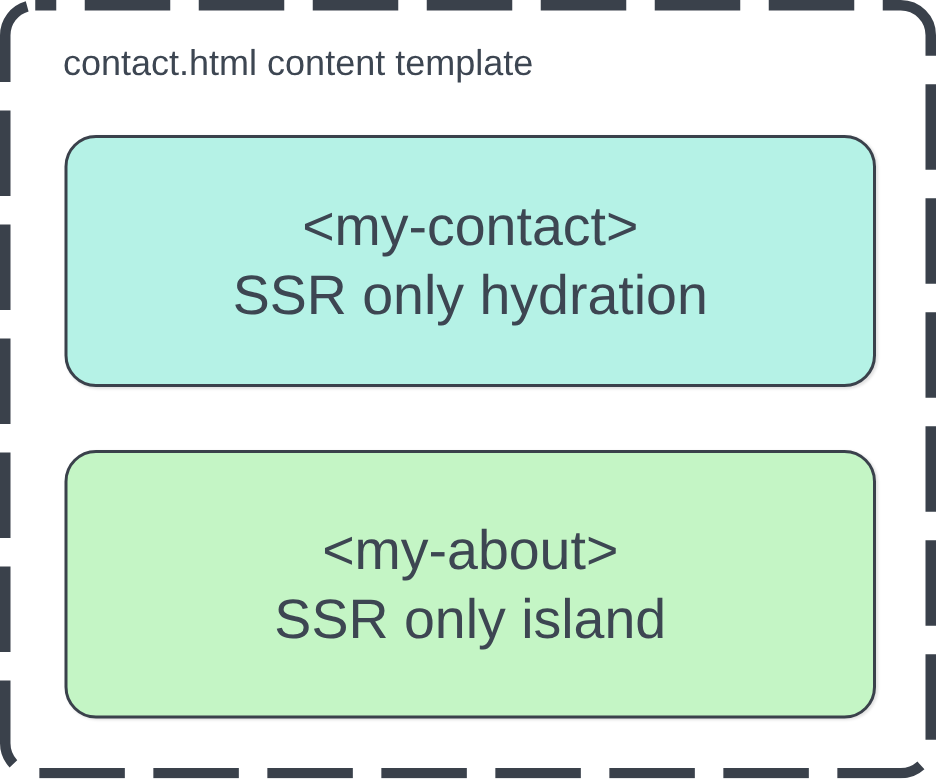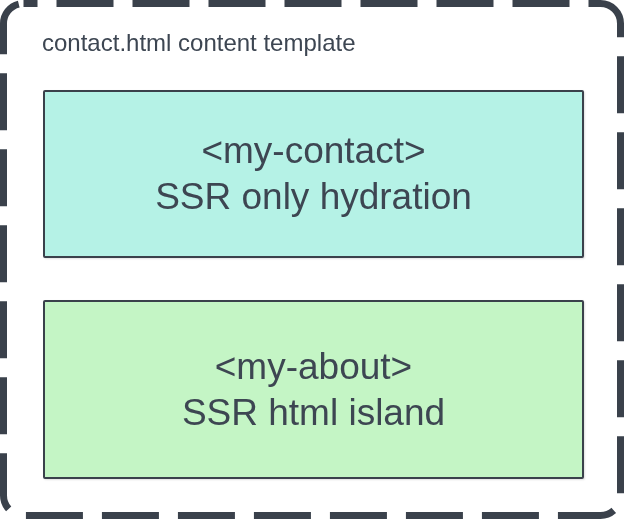--- a/index.html
+++ b/index.html
@@ -38,21 +38,21 @@
     line-height: 38px;
     color: #3d4652;
     white-space: nowrap;
   }
   .node {
     position: absolute;
     left: 43px;
     width: 541px;
     box-sizing: border-box;
     border: 2.5px solid #3a414b;
-    border-radius: 2px;
+    border-radius: 21px;
     display: flex;
     flex-direction: column;
     justify-content: center;
     align-items: center;
     text-align: center;
     color: #3d4652;
     font-size: 37px;
     line-height: 46px;
     box-shadow: 1px 1px 2px rgba(0,0,0,0.12);
   }
@@ -81,16 +81,16 @@
 
   <div class="diagram-title" style="color: rgb(61, 70, 82);">contact.html content template</div>
 
   <div class="node node-contact" style="background-color: rgb(181, 242, 230);">
     <div class="node-line">&lt;my-contact&gt;</div>
     <div class="node-line">SSR only hydration</div>
   </div>
 
   <div class="node node-about" style="background-color: rgb(196, 245, 197);">
     <div class="node-line">&lt;my-about&gt;</div>
-    <div class="node-line">SSR html island</div>
+    <div class="node-line">SSR only island</div>
   </div>
 
 </div>
 
 </body></html>

